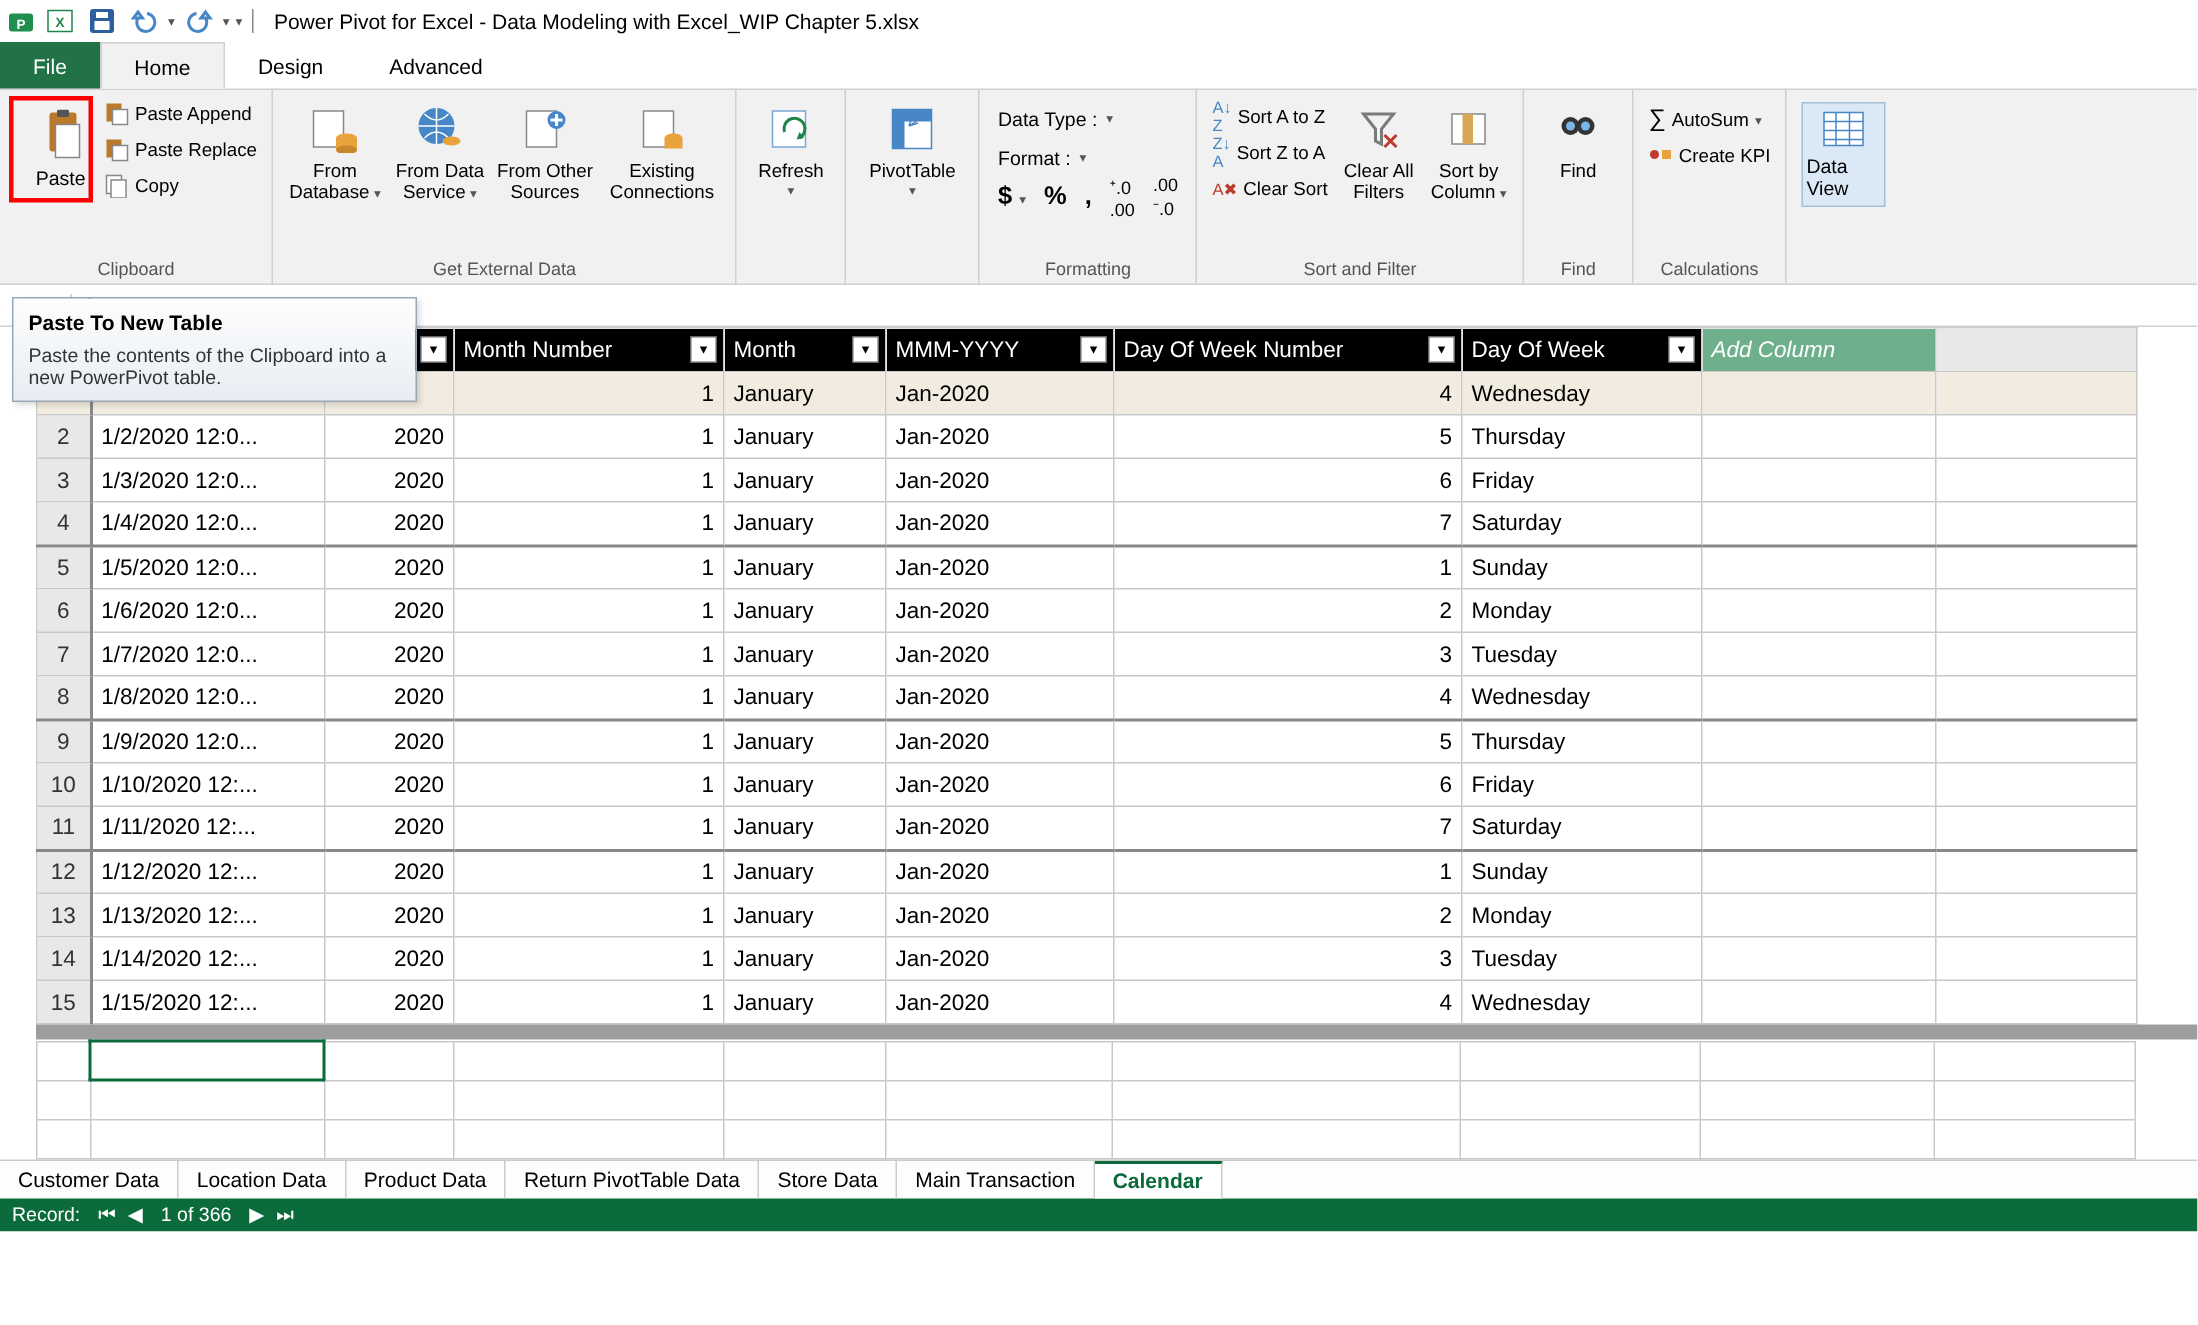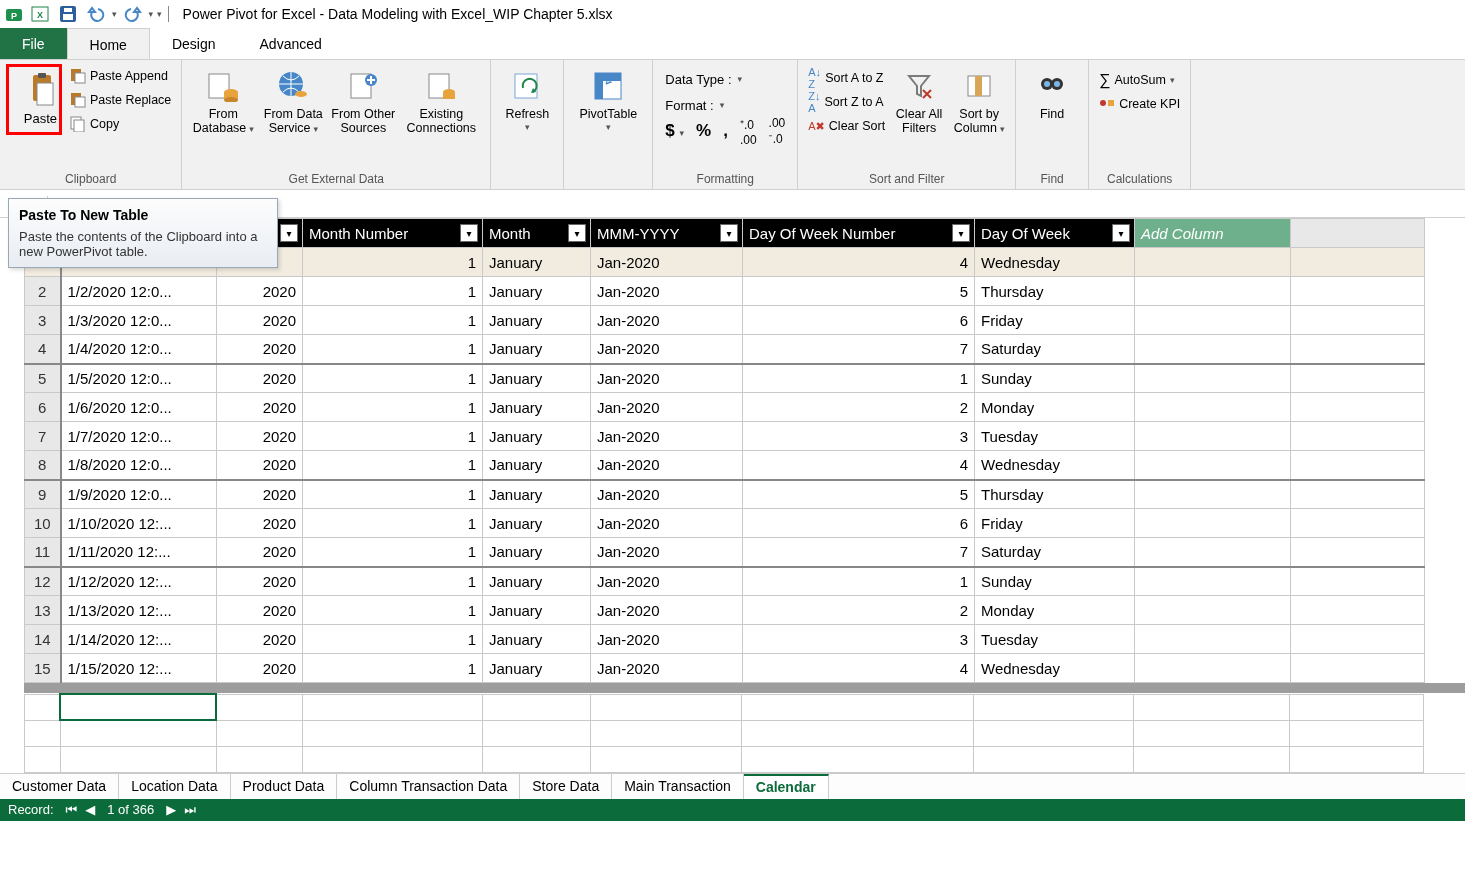--- a/index.html
+++ b/index.html
@@ -442,20 +442,36 @@
                 <circle cx="4" cy="7" r="3" fill="#c0392b"></circle>
                 <rect x="9" y="4" width="6" height="6" fill="#e8a33d"></rect>
               </svg></span>
           <span>Create KPI</span>
         </div>
       </div>
     </div>
     <div class="ribbon-group-label">Calculations</div>
   </div>
 
+  <div class="ribbon-group" style="border-right:none">
+    <div class="ribbon-group-body">
+      <div class="data-view-btn">
+        <svg width="30" height="26">
+            <rect x="2" y="2" width="26" height="22" fill="#fff" stroke="#4787c7"></rect>
+            <line x1="2" y1="8" x2="28" y2="8" stroke="#4787c7"></line>
+            <line x1="2" y1="14" x2="28" y2="14" stroke="#4787c7"></line>
+            <line x1="2" y1="20" x2="28" y2="20" stroke="#4787c7"></line>
+            <line x1="10" y1="2" x2="10" y2="24" stroke="#4787c7"></line>
+            <line x1="19" y1="2" x2="19" y2="24" stroke="#4787c7"></line>
+          </svg>
+        <span class="lbl" style="margin-top:4px">Data View</span>
+      </div>
+    </div>
+    <div class="ribbon-group-label">&nbsp;</div>
+  </div>
 </div>
 
 <div class="formula-bar">
   <div class="name-box">▾</div>
   <div class="fx-label">fx</div>
   <div style="flex:1"></div>
 </div>
 
 <div class="tooltip-box">
   <div class="tt-title">Paste To New Table</div>
@@ -728,21 +744,21 @@
           </tr>
     </tbody>
       </table>
   </div>
 </div>
 
 <div class="sheet-tabs" id="sheet-tabs">
     <div class="sheet-tab">Customer Data</div>
     <div class="sheet-tab">Location Data</div>
     <div class="sheet-tab">Product Data</div>
-    <div class="sheet-tab">Column Transaction Data</div>
+    <div class="sheet-tab">Return PivotTable Data</div>
     <div class="sheet-tab">Store Data</div>
     <div class="sheet-tab">Main Transaction</div>
     <div class="sheet-tab active">Calendar</div>
   </div>
 
 <div class="status-bar">
   <span>Record:</span>
   <span class="status-nav">
     <span>⏮</span>
     <span>◀</span>

